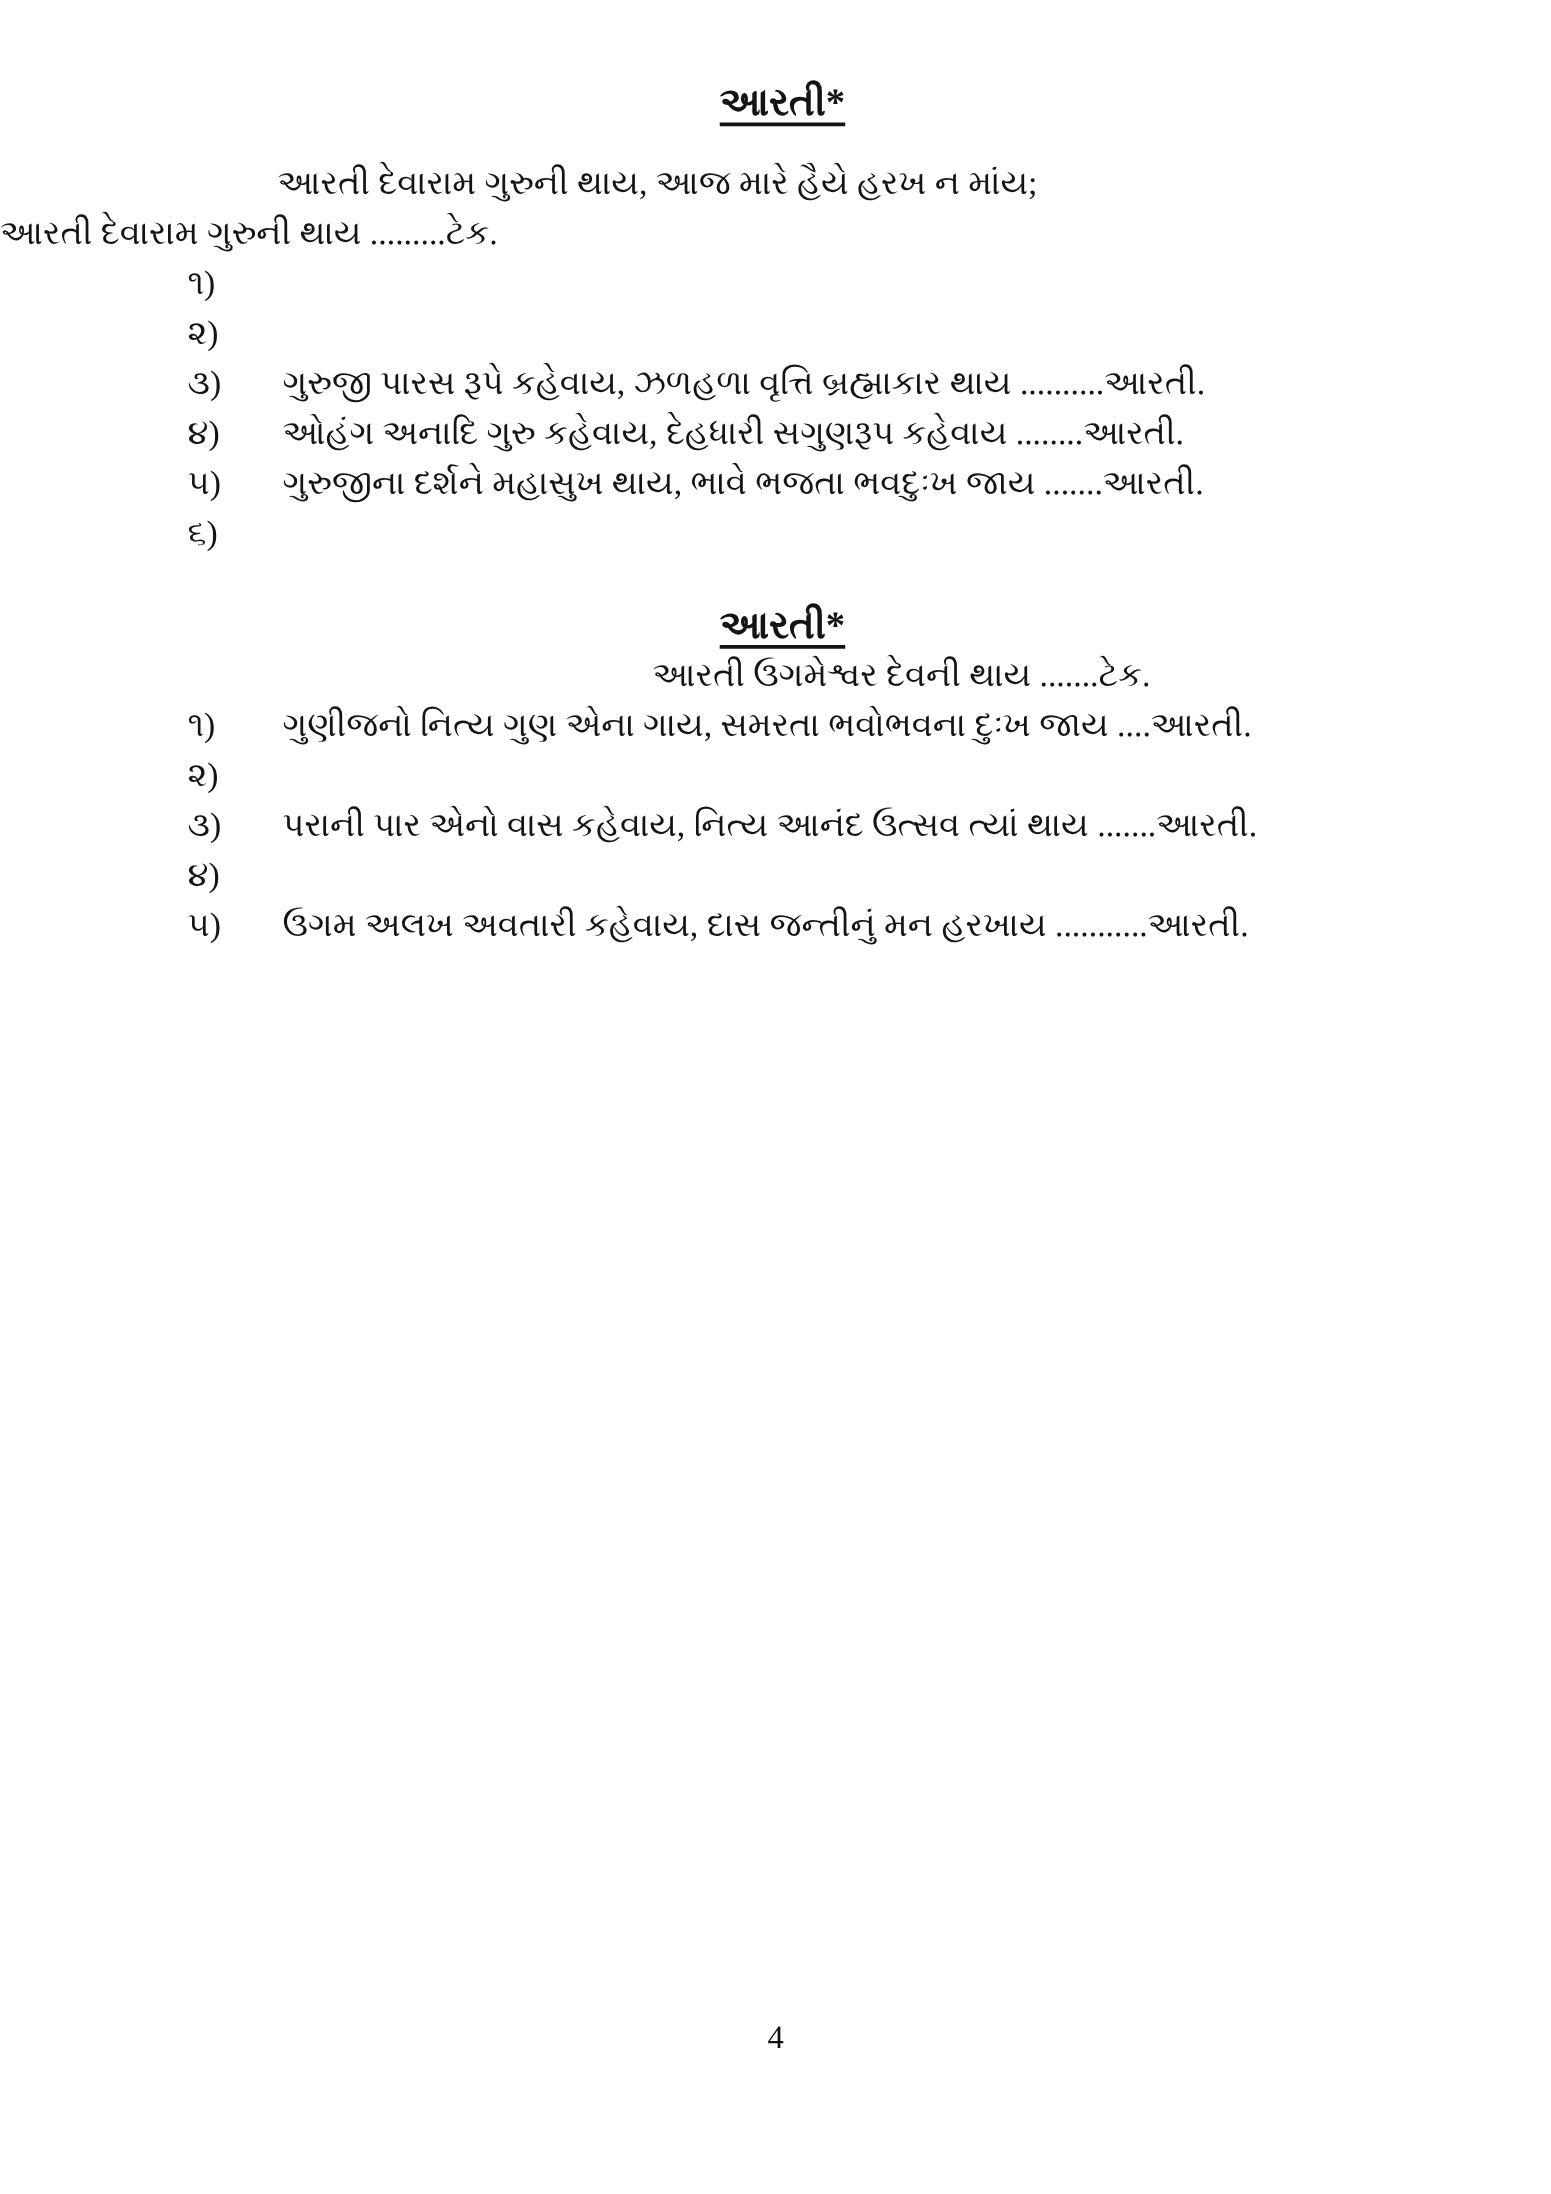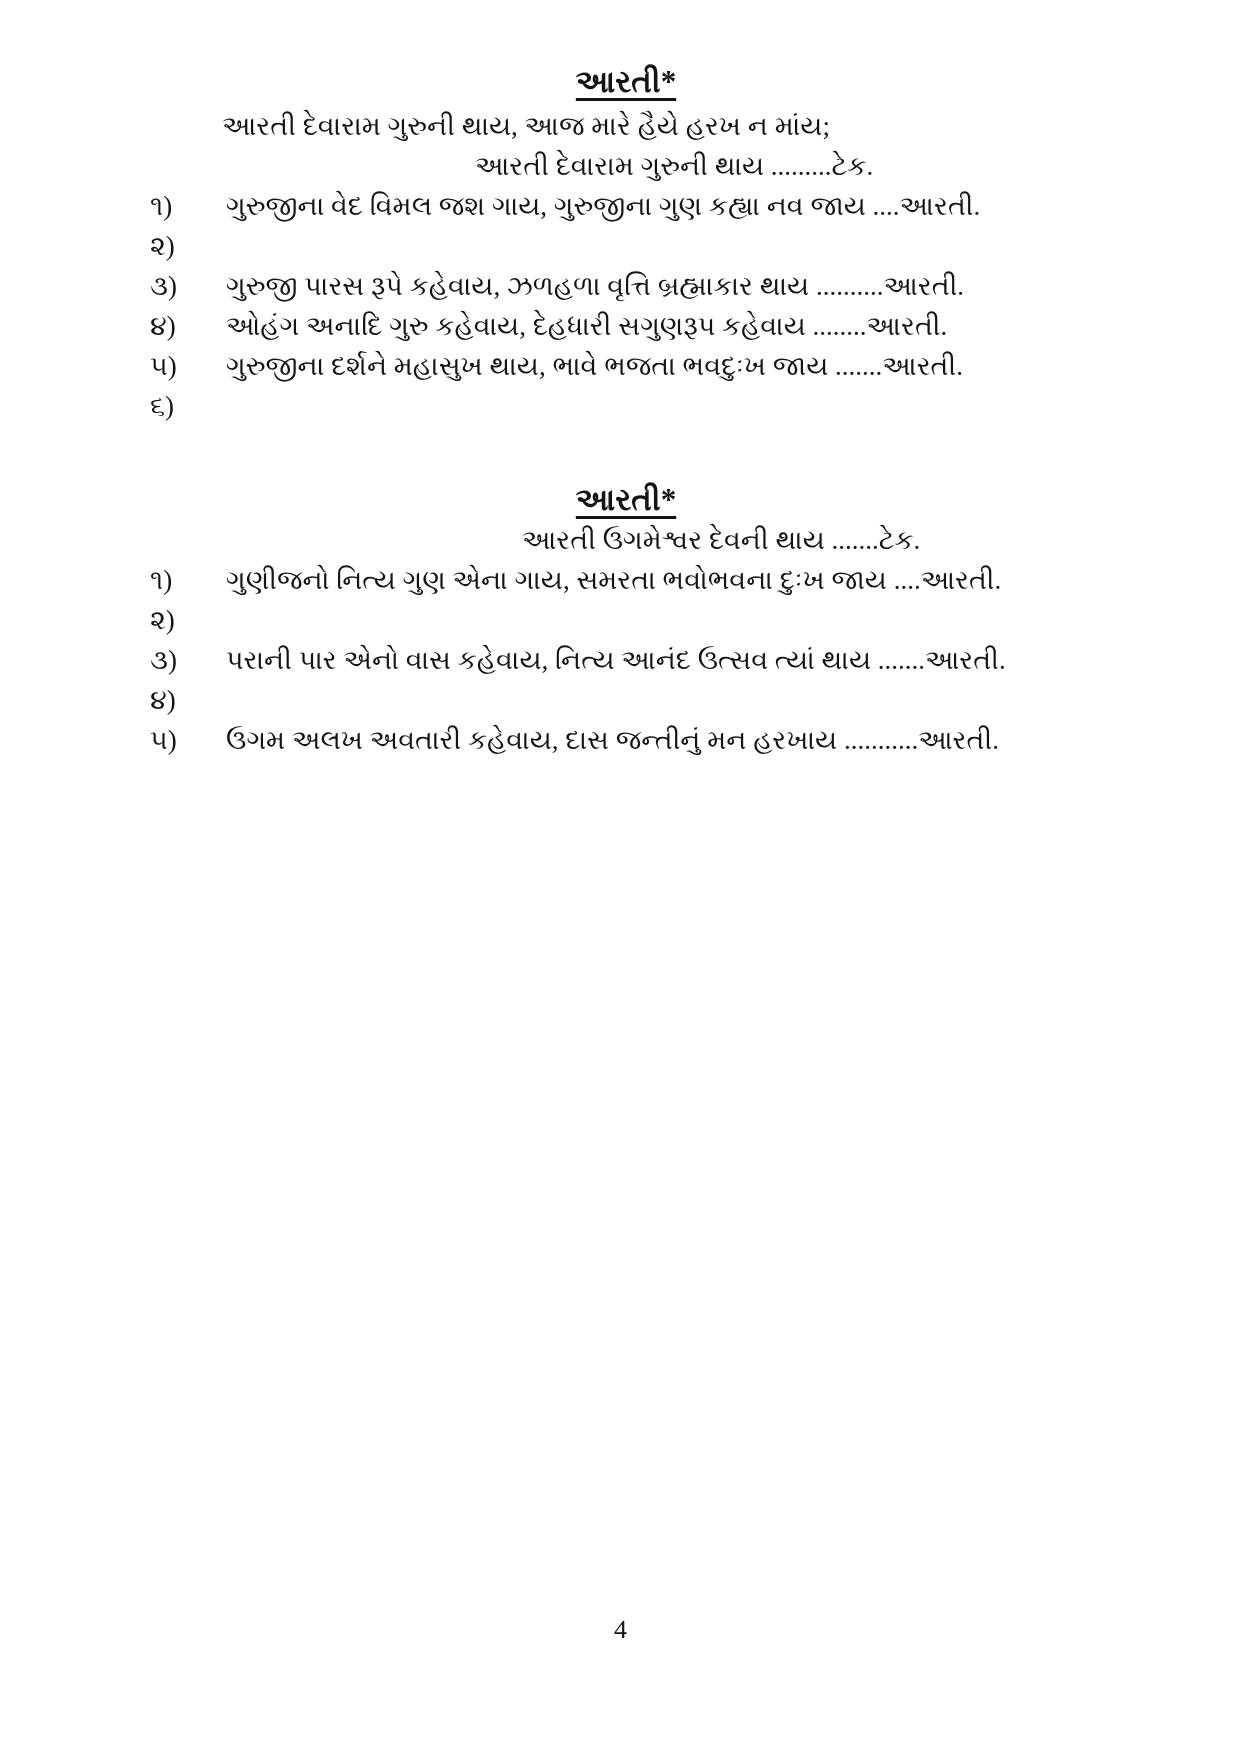--- a/index.html
+++ b/index.html
@@ -32,28 +32,28 @@
     font-weight: 700;
     line-height: 40px;
     padding-left: 11px;
   }
   .title-text {
     text-decoration: underline;
     text-decoration-thickness: 2.5px;
     text-underline-offset: 6px;
   }
   .opening-line {
-    margin: 4px 0 0 222px;
+    margin: 24px 0 0 222px;
     white-space: nowrap;
   }
   .refrain-line {
     margin: 0;
     white-space: nowrap;
   }
-  .refrain-a { margin-left: 475px; }
+  .refrain-a { }
   .refrain-b { margin-left: 522px; }
   .verse {
     display: flex;
     align-items: baseline;
   }
   .verse-num {
     flex: 0 0 auto;
     padding-left: 150px;
     width: 76px;
     box-sizing: content-box;
@@ -78,21 +78,20 @@
 
 <div class="page">
 
   <section class="section section-1">
     <h2 class="title"><span class="title-text">આરતી*</span></h2>
     <p class="opening-line">આરતી દેવારામ ગુરુની થાય, આજ મારે હૈયે હરખ ન માંય;</p>
     <p class="refrain-line refrain-a">આરતી દેવારામ ગુરુની થાય .........ટેક.</p>
 
     <div class="verse">
       <span class="verse-num">૧)</span>
-      <span class="verse-text">ગુરુજીના વેદ વિમલ જશ ગાય, ગુરુજીના ગુણ કહ્યા નવ જાય ....આરતી.</span>
     </div>
     <div class="verse">
       <span class="verse-num">૨)</span>
     </div>
     <div class="verse">
       <span class="verse-num">૩)</span>
       <span class="verse-text">ગુરુજી પારસ રૂપે કહેવાય, ઝળહળા વૃત્તિ બ્રહ્માકાર થાય ..........આરતી.</span>
     </div>
     <div class="verse">
       <span class="verse-num">૪)</span>

